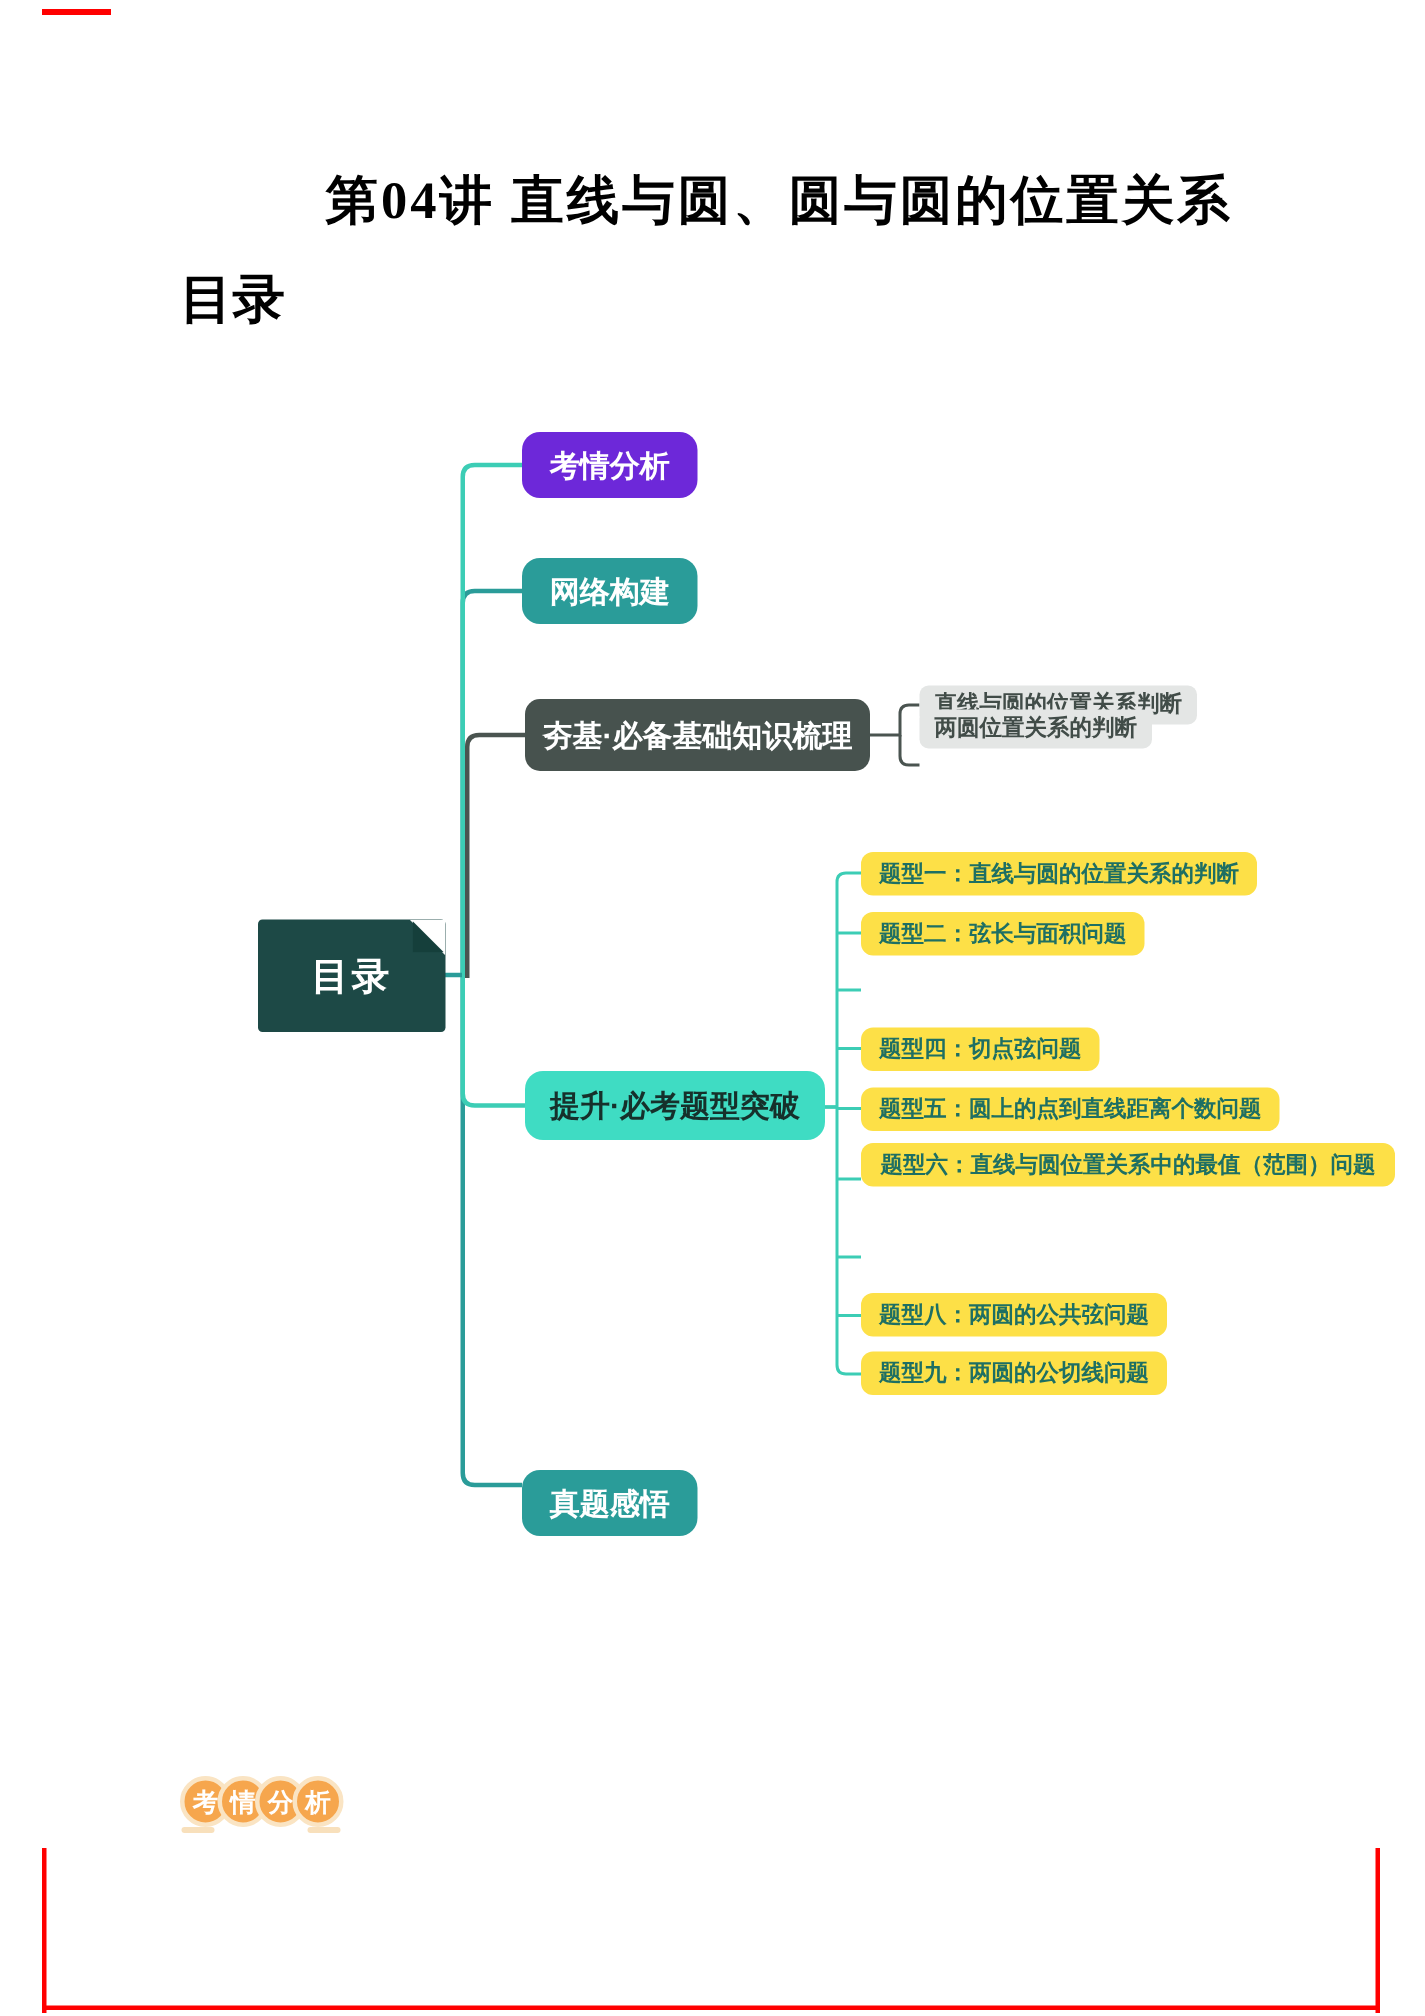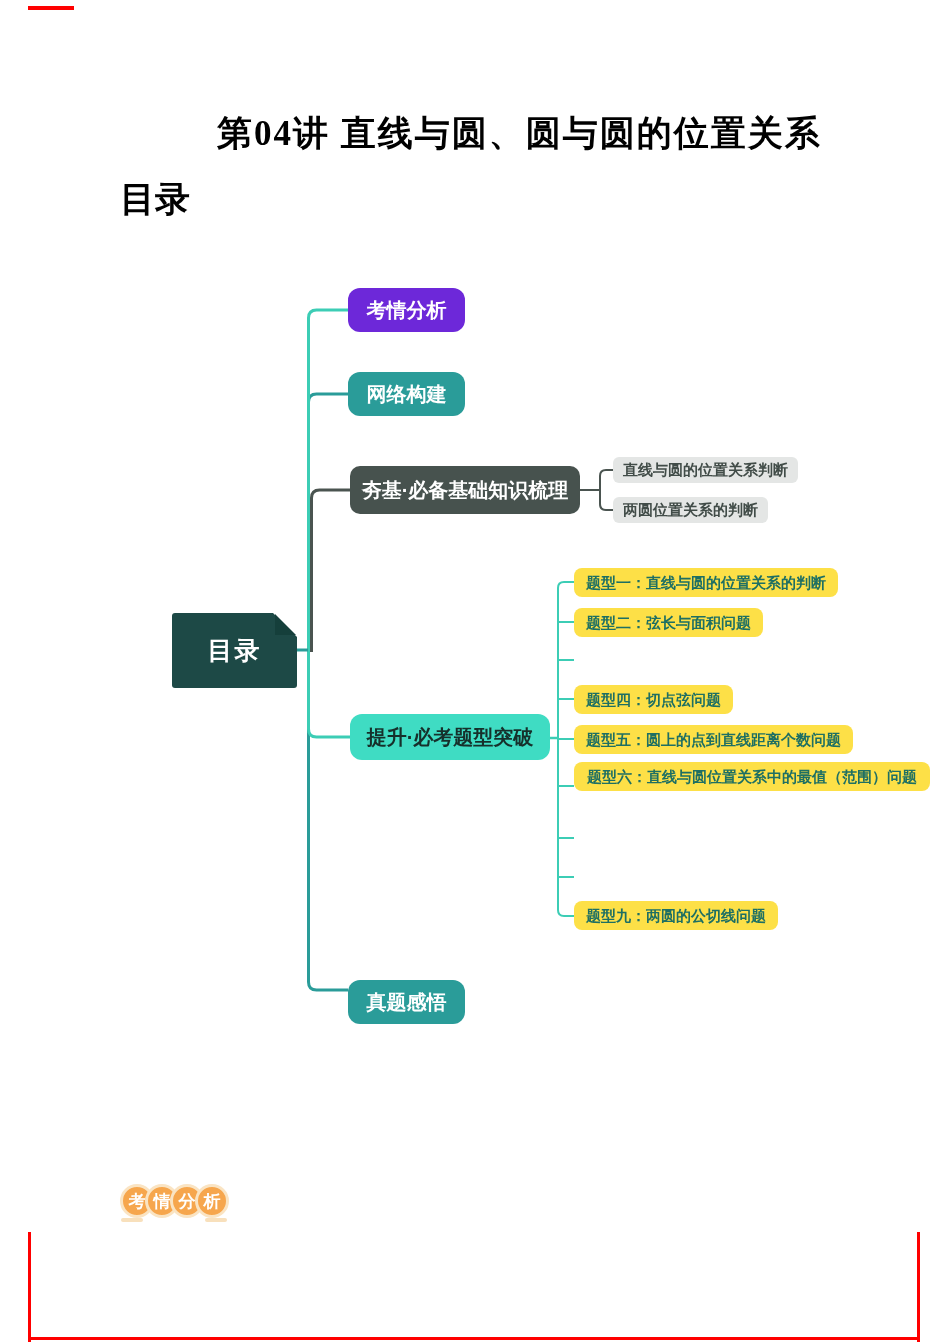--- a/index.html
+++ b/index.html
@@ -112,27 +112,28 @@
     <span>提升·必考题型突破</span>
   </div>
   <div class="node n-dark" style="left:350px;top:466px;width:230px;height:48px;">
     <span>夯基·必备基础知识梳理</span>
   </div>
   <div class="node n-teal" style="left:348px;top:980px;width:117px;height:44px;">
     <span>真题感悟</span>
   </div>
 
   <div class="sub-gray" style="left:613px;top:457px;">直线与圆的位置关系判断</div>
-  <div class="sub-gray" style="left:613px;top:497px;">两圆位置关系的判断</div>
+  <div class="sub-gray" style="left:613px;top:473px;">两圆位置关系的判断</div>
 
   <div class="sub-mint" style="left:574px;top:568px;">题型一：直线与圆的位置关系的判断</div>
   <div class="sub-mint" style="left:574px;top:608px;">题型二：弦长与面积问题</div>
   <div class="sub-mint" style="left:574px;top:685px;">题型四：切点弦问题</div>
   <div class="sub-mint" style="left:574px;top:725px;">题型五：圆上的点到直线距离个数问题</div>
   <div class="sub-mint wrap" style="left:574px;top:762px;">题型六：直线与圆位置关系中的最值（范围）问题</div>
+  <div class="sub-mint" style="left:574px;top:862px;">题型八：两圆的公共弦问题</div>
   <div class="sub-mint" style="left:574px;top:901px;">题型九：两圆的公切线问题</div>
 
   <div class="badge-circle" style="left:120px;top:1184px;z-index:2;">
     <span>考</span>
   </div>
   <div class="badge-circle" style="left:145px;top:1184px;z-index:3;">
     <span>情</span>
   </div>
   <div class="badge-circle" style="left:170px;top:1184px;z-index:4;">
     <span>分</span>

